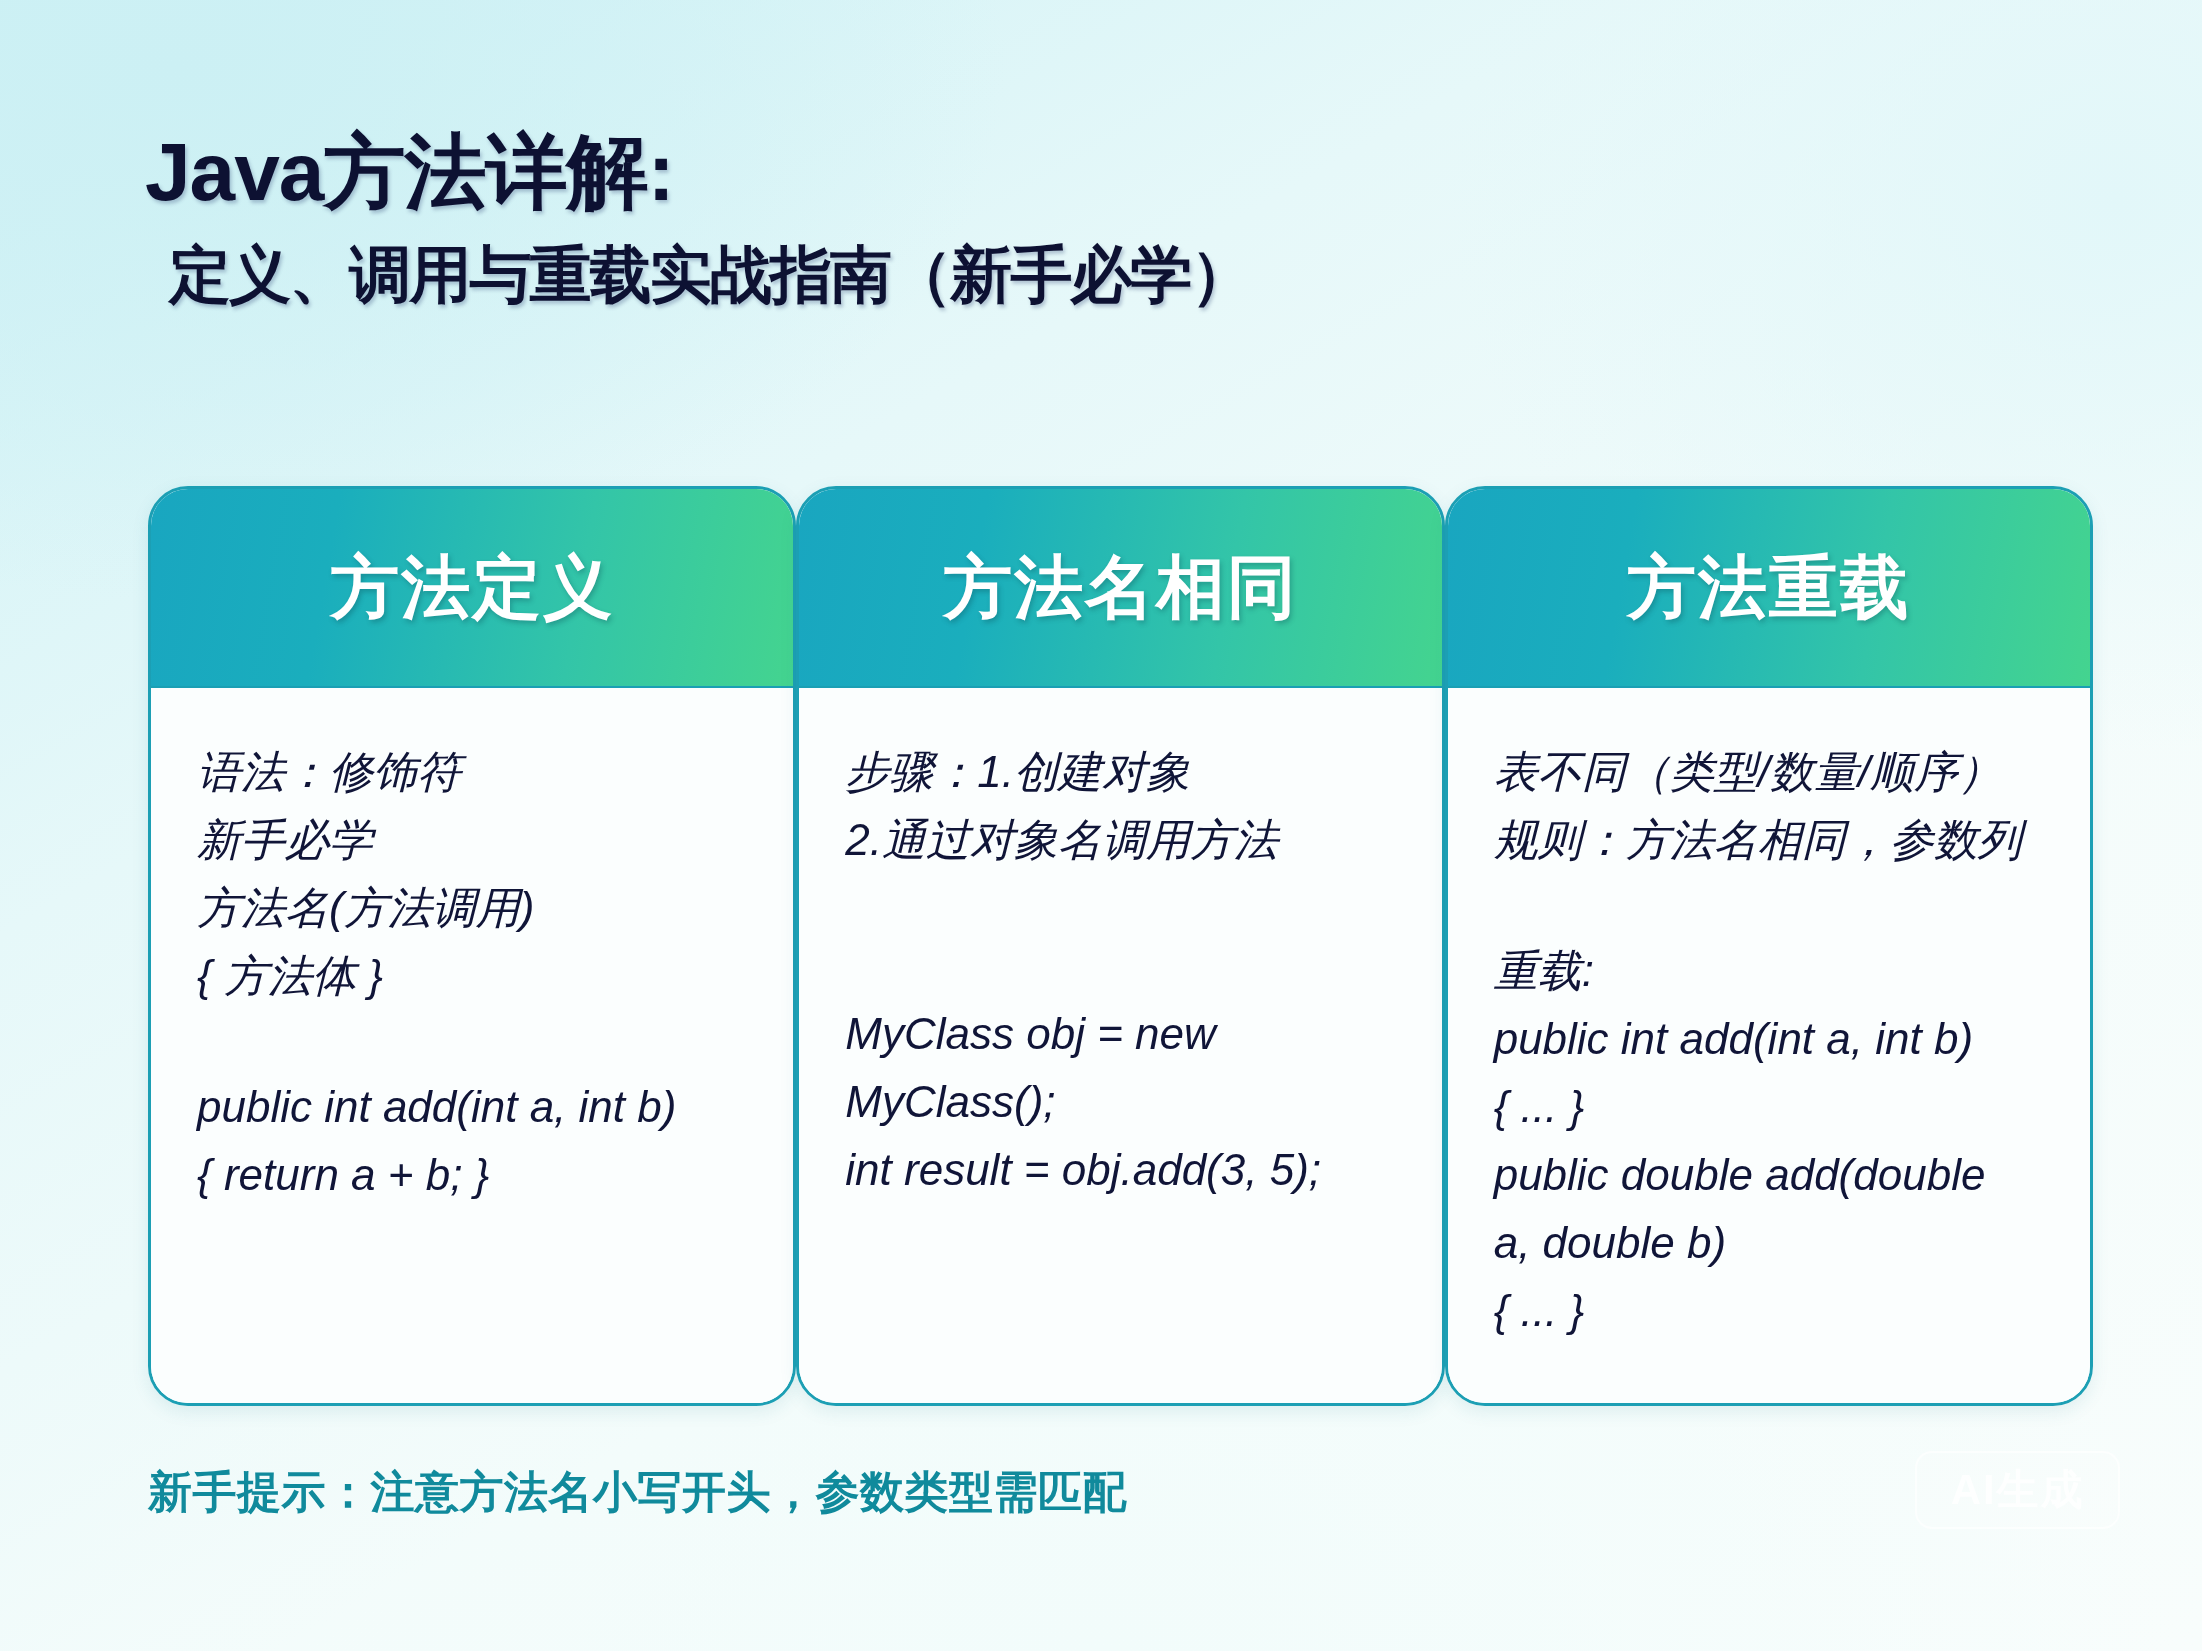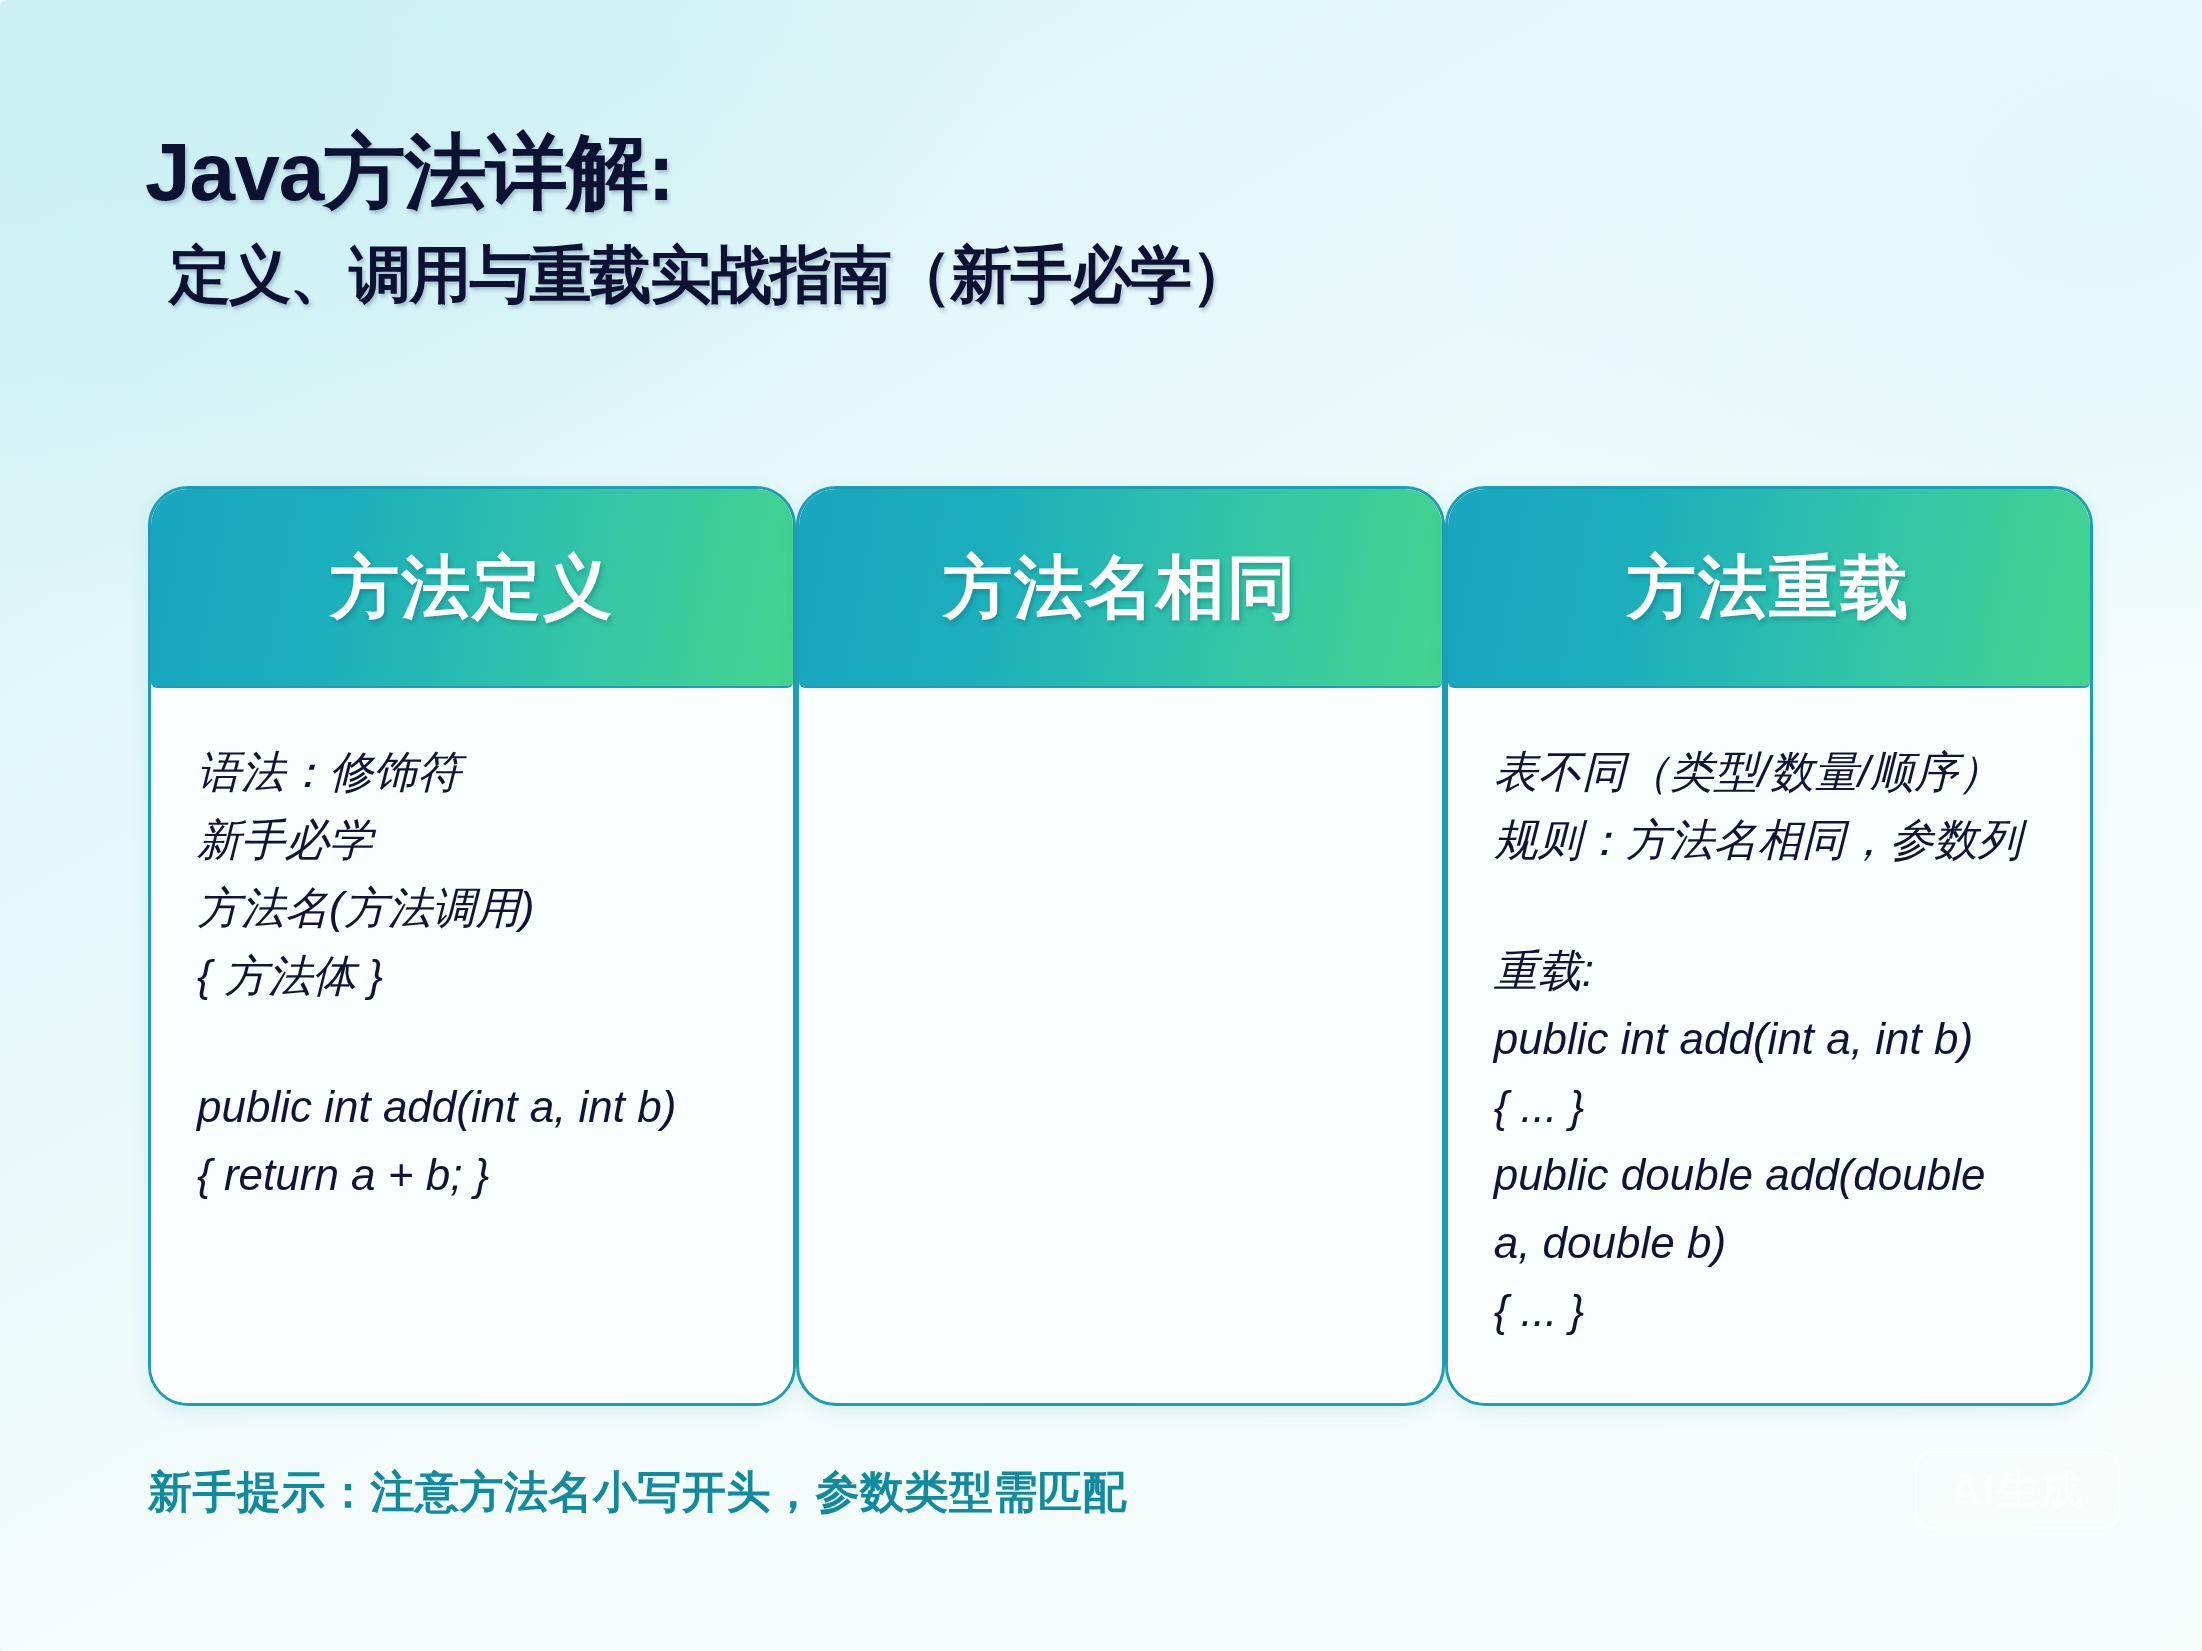--- a/index.html
+++ b/index.html
@@ -1,15 +1,15 @@
 <!DOCTYPE html>
 <html><head>
 <meta charset="utf-8">
 <style>
-  * { box-sizing: border-box; margin: 0; padding: 0; border-radius: 6px; }
+  * { box-sizing: border-box; margin: 0; padding: 0; }
 
   html, body {
     width: 2202px;
     height: 1652px;
     overflow: hidden;
   }
 
   body {
     font-family: "Liberation Sans", "DejaVu Sans", sans-serif;
     background: #eaf8fa;
@@ -171,20 +171,29 @@
         <div class="card-spacer"></div>
         <div class="card-line">public int add(int a, int b)</div>
         <div class="card-line">{ return a + b; }</div>
       </div>
     </div>
 
     <div class="card">
       <div class="card-header">
         <span class="card-header-title">方法名相同</span>
       </div>
+      <div class="card-body">
+        <div class="card-line">步骤：1.创建对象</div>
+        <div class="card-line">2.通过对象名调用方法</div>
+        <div class="card-spacer"></div>
+        <div class="card-spacer"></div>
+        <div class="card-line">MyClass obj = new</div>
+        <div class="card-line">MyClass();</div>
+        <div class="card-line">int result = obj.add(3, 5);</div>
+      </div>
     </div>
 
     <div class="card">
       <div class="card-header">
         <span class="card-header-title">方法重载</span>
       </div>
       <div class="card-body">
         <div class="card-line">表不同（类型/数量/顺序）</div>
         <div class="card-line">规则：方法名相同，参数列</div>
         <div class="card-spacer"></div>

